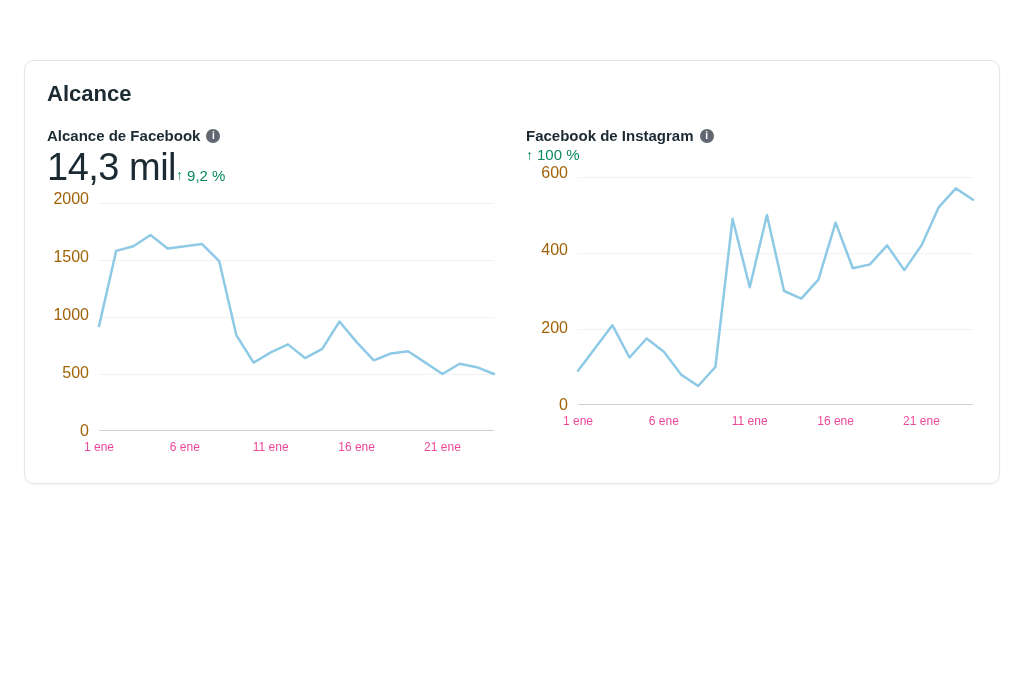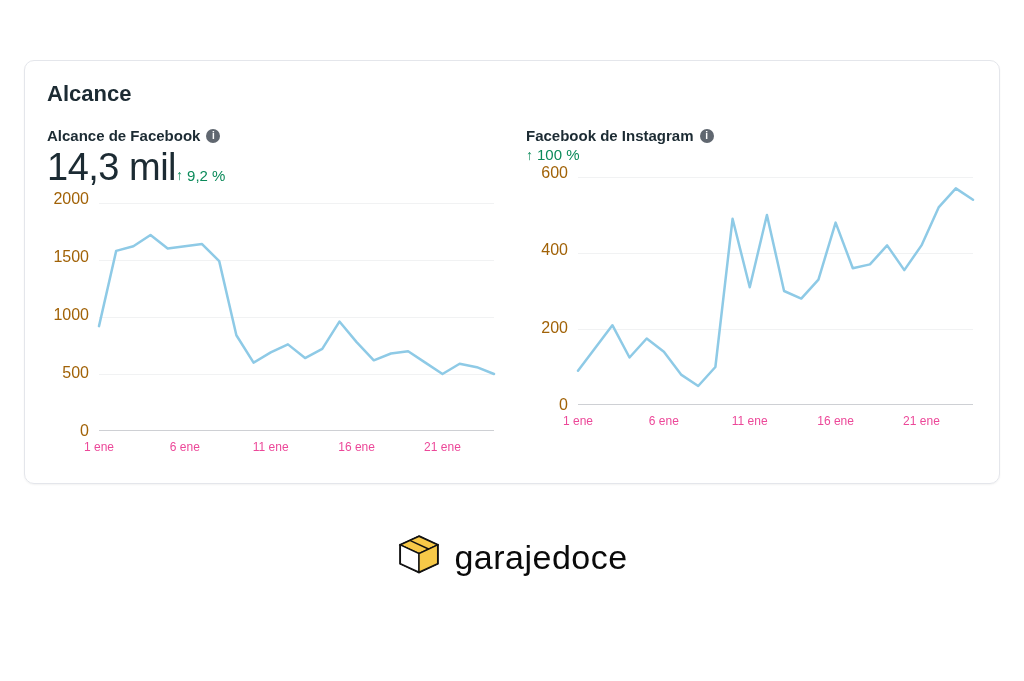--- a/index.html
+++ b/index.html
@@ -243,25 +243,13 @@
               <div class="x-tick" style="left: 43.4783%;">11 ene</div>
               <div class="x-tick" style="left: 65.2174%;">16 ene</div>
               <div class="x-tick" style="left: 86.9565%;">21 ene</div>
             </div>
           </div>
       </div>
 
     </div>
   </div>
 
-  <div class="brand">
-    <span>
-      <svg width="46" height="46" viewBox="0 0 64 64" fill="none">
-        <polygon points="32,6 58,18 58,44 32,56 6,44 6,18" fill="none" stroke="#111" stroke-width="3"></polygon>
-        <polygon points="32,6 58,18 32,30 6,18" fill="#f7c948" stroke="#111" stroke-width="2"></polygon>
-        <polygon points="6,18 32,30 32,56 6,44" fill="#ffffff" stroke="#111" stroke-width="2"></polygon>
-        <polygon points="58,18 32,30 32,56 58,44" fill="#f7c948" stroke="#111" stroke-width="2"></polygon>
-        <line x1="20" y1="12" x2="46" y2="24" stroke="#111" stroke-width="2"></line>
-      </svg>
-    </span>
-    <span class="brand-name">garajedoce</span>
-  </div>
 </div>
 
 </body></html>

